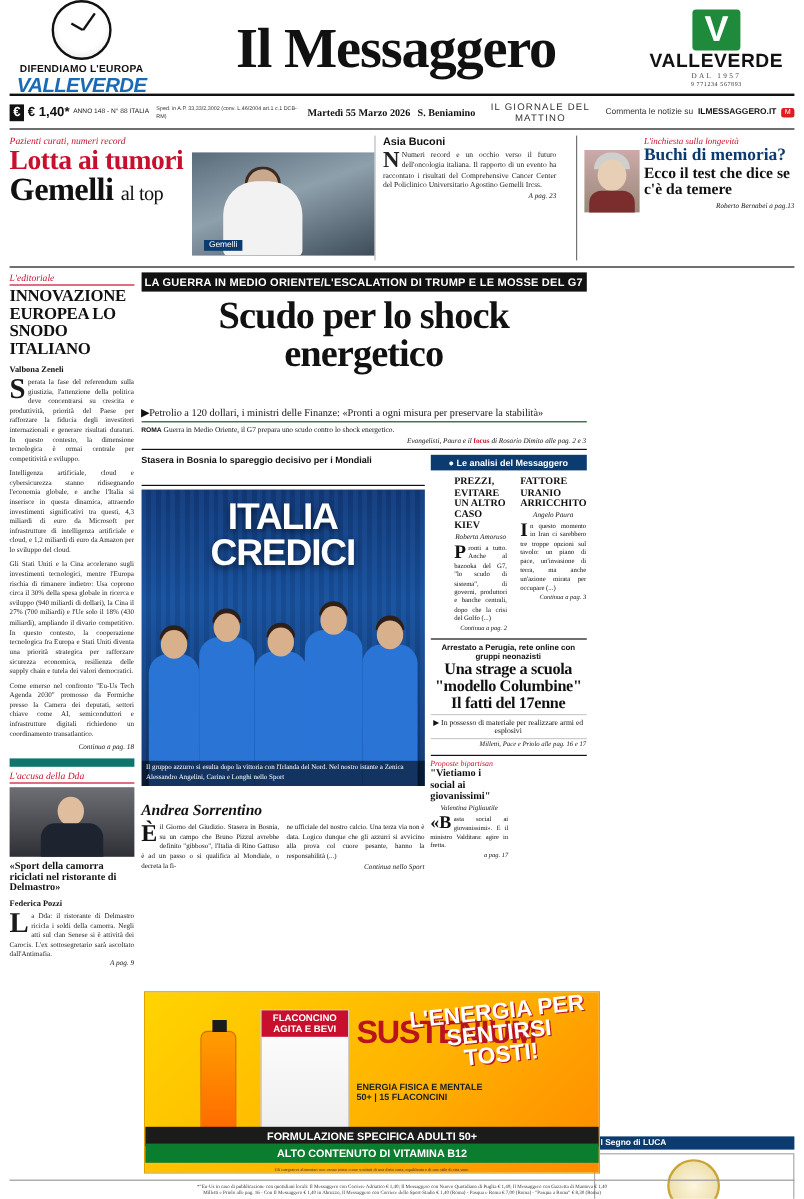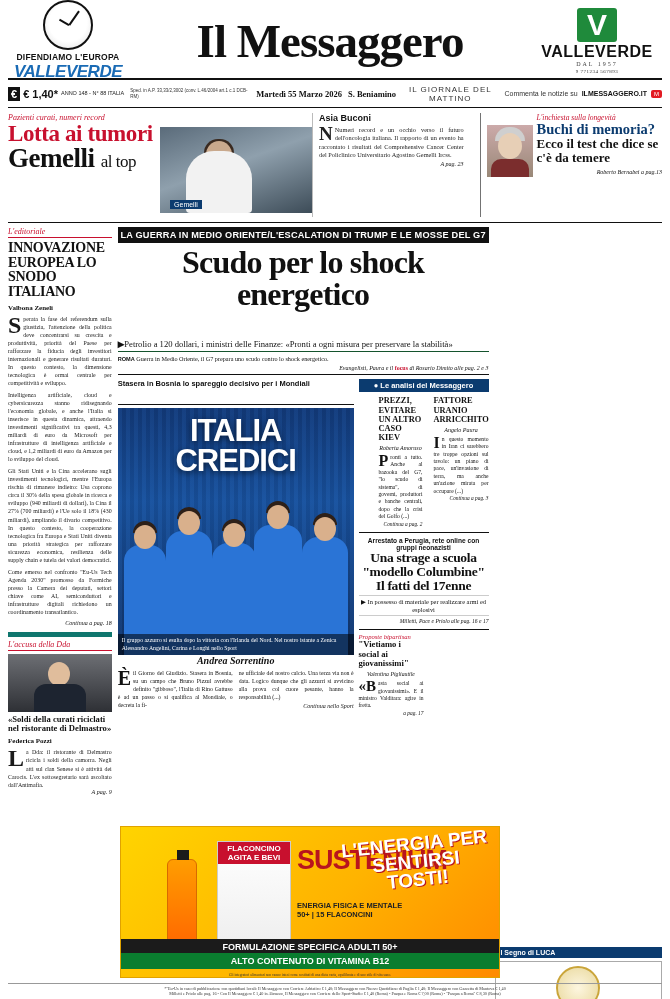--- a/index.html
+++ b/index.html
@@ -158,21 +158,21 @@
     text-shadow: 0 2px 6px rgba(0,0,0,.6);
   }
   .players { position: absolute; bottom: 0; left: 0; right: 0; height: 160px; }
   .pl { position: absolute; bottom: 0; background: #2a74d6; border-radius: 16px 16px 0 0; }
   .pl .hd { position: absolute; top: -20px; left: 50%; margin-left: -11px; width: 22px; height: 24px;
     background: #d9b08c; border-radius: 50%; }
   .pl .hr { position: absolute; top: -24px; left: 50%; margin-left: -12px; width: 24px; height: 12px;
     background: #2e2018; border-radius: 12px 12px 0 0; }
   .pb-cap { font-size: 5.8px; line-height: 1.3; color: #fff; background: rgba(0,0,0,.55);
     position: absolute; bottom: 0; left: 0; right: 0; padding: 3px 4px; }
-  .pb-sign { font-size: 10px; font-weight: bold; text-align: center; margin-top: 0; font-style: italic;}
+  .pb-sign { font-size: 13px; font-weight: bold; text-align: left; margin-top: 12px; font-style: italic;}
   .pb-cols { display: flex; gap: 6px; margin-top: 4px; font-size: 5.8px; line-height: 1.34; text-align: justify;}
   .pb-cols .drop { float: left; font-size: 20px; line-height: 16px; font-weight: bold; padding-right: 2px; }
   .pb-cols .c { width: 50%; }
 
   
   .analisi { width: 130px; float: right; margin-top: 4px; }
   .analisi-hd { background: #0b3b6f; color: #fff; text-align: center; font-size: 7.5px;
     font-family: "Liberation Sans", sans-serif; font-weight: bold; padding: 2px 0; }
   .an-two { display: flex; gap: 11px; margin-top: 4px; margin-left: 20px; }
   .an-two .c { width: 50%; }
@@ -196,21 +196,21 @@
   .tp-tx .drop { font-size: 15px; line-height: 12px; font-weight: bold; float: left; padding-right: 2px; }
 
   
   .r-luca-hd { background:#0b3b6f; color:#fff; font-size:7px; font-family:"Liberation Sans",sans-serif;
     font-weight:bold; padding:2px 4px; }
   .luca-box { border: 1px solid #aaa; padding: 4px; margin-top: 3px; }
   .zodiac { width: 44px; height: 44px; border-radius: 50%; border: 2px solid #caa53a;
     margin: 0 auto 3px; background: radial-gradient(circle,#fdf6e0,#e8d79a); }
 
   
-  .accusa { margin-top: 6px; border-top: 5px solid #0f766e; padding-top: 3px; }
+  .accusa { margin-top: 6px; border-top: 7px solid #0f766e; padding-top: 3px; }
   .acc-photo { height: 58px; background: linear-gradient(180deg,#6d6f74,#2e3035); position: relative; margin-bottom: 3px;}
   .acc-photo .hd { position:absolute; left:40px; top:8px; width:22px; height:24px; background:#e0bd9c; border-radius:50%;}
   .acc-photo .bd { position:absolute; left:26px; top:30px; width:52px; height:28px; background:#1d2430; border-radius:12px 12px 0 0;}
   .acc-h { font-size: 8.6px; font-weight: bold; line-height: 1.08; }
 
   
   .ad {
     position: absolute; left: 120px; top: 826px; width: 380px; height: 152px;
     background: linear-gradient(135deg,#ffd400 0%, #ffb300 55%, #ff8a00 100%);
     border: 1px solid #e0a200; overflow: hidden;
@@ -332,21 +332,21 @@
         <p>Come emerso nel confronto "Eu-Us Tech Agenda 2030" promosso da Formiche presso la Camera dei deputati, settori chiave come AI, semiconduttori e infrastrutture digitali richiedono un coordinamento transatlantico.</p>
       </div>
       <div class="cont">Continua a pag. 18</div>
 
       <div class="accusa">
         <div class="sec-label">L'accusa della Dda</div>
         <div class="acc-photo">
           <div class="hd"></div>
           <div class="bd"></div>
         </div>
-        <div class="acc-h">«Soldi della curati riciclati nel ristorante di Delmastro»</div>
+        <div class="acc-h">«Sport della camorra riciclati nel ristorante di Delmastro»</div>
         <div class="byline">Federica Pozzi</div>
         <div class="coltext">
           <span class="drop">L</span><span>a Dda: il ristorante di Delmastro ricicla i soldi della camorra. Negli atti sul clan Senese si è attività dei Carocis. L'ex sottosegretario sarà ascoltato dall'Antimafia.</span>
         </div>
         <div class="cont">A pag. 9</div>
       </div>
     </div>
 
     <div class="col-mid">
       <div class="banner">LA GUERRA IN MEDIO ORIENTE/L'ESCALATION DI TRUMP E LE MOSSE DEL G7</div>

